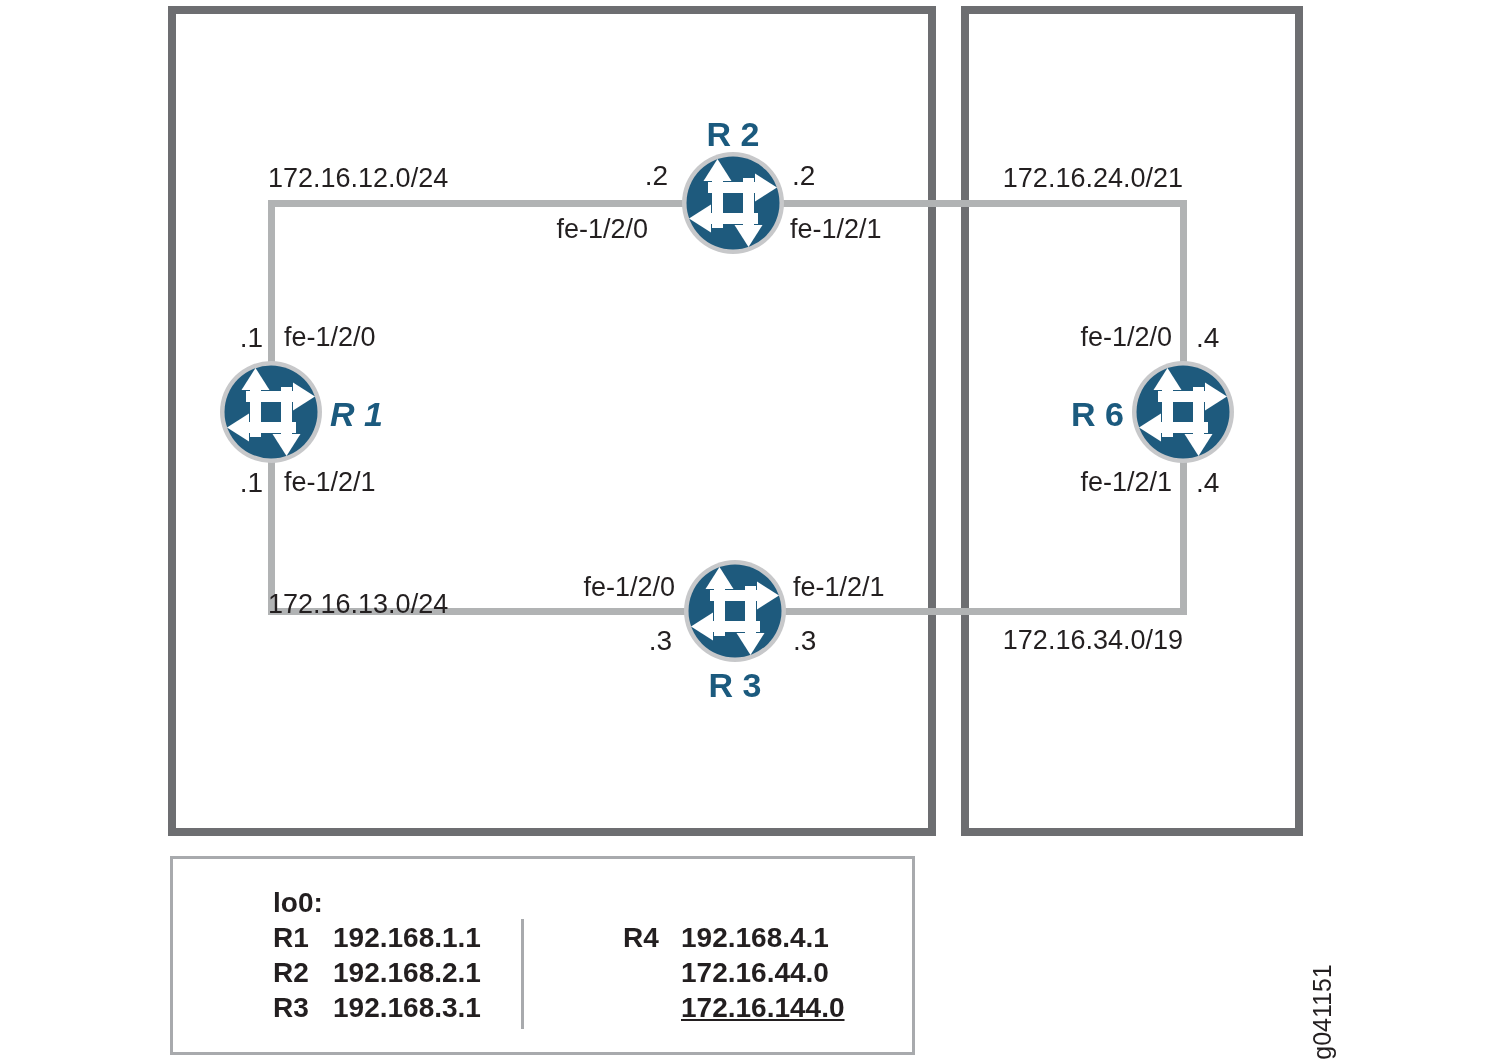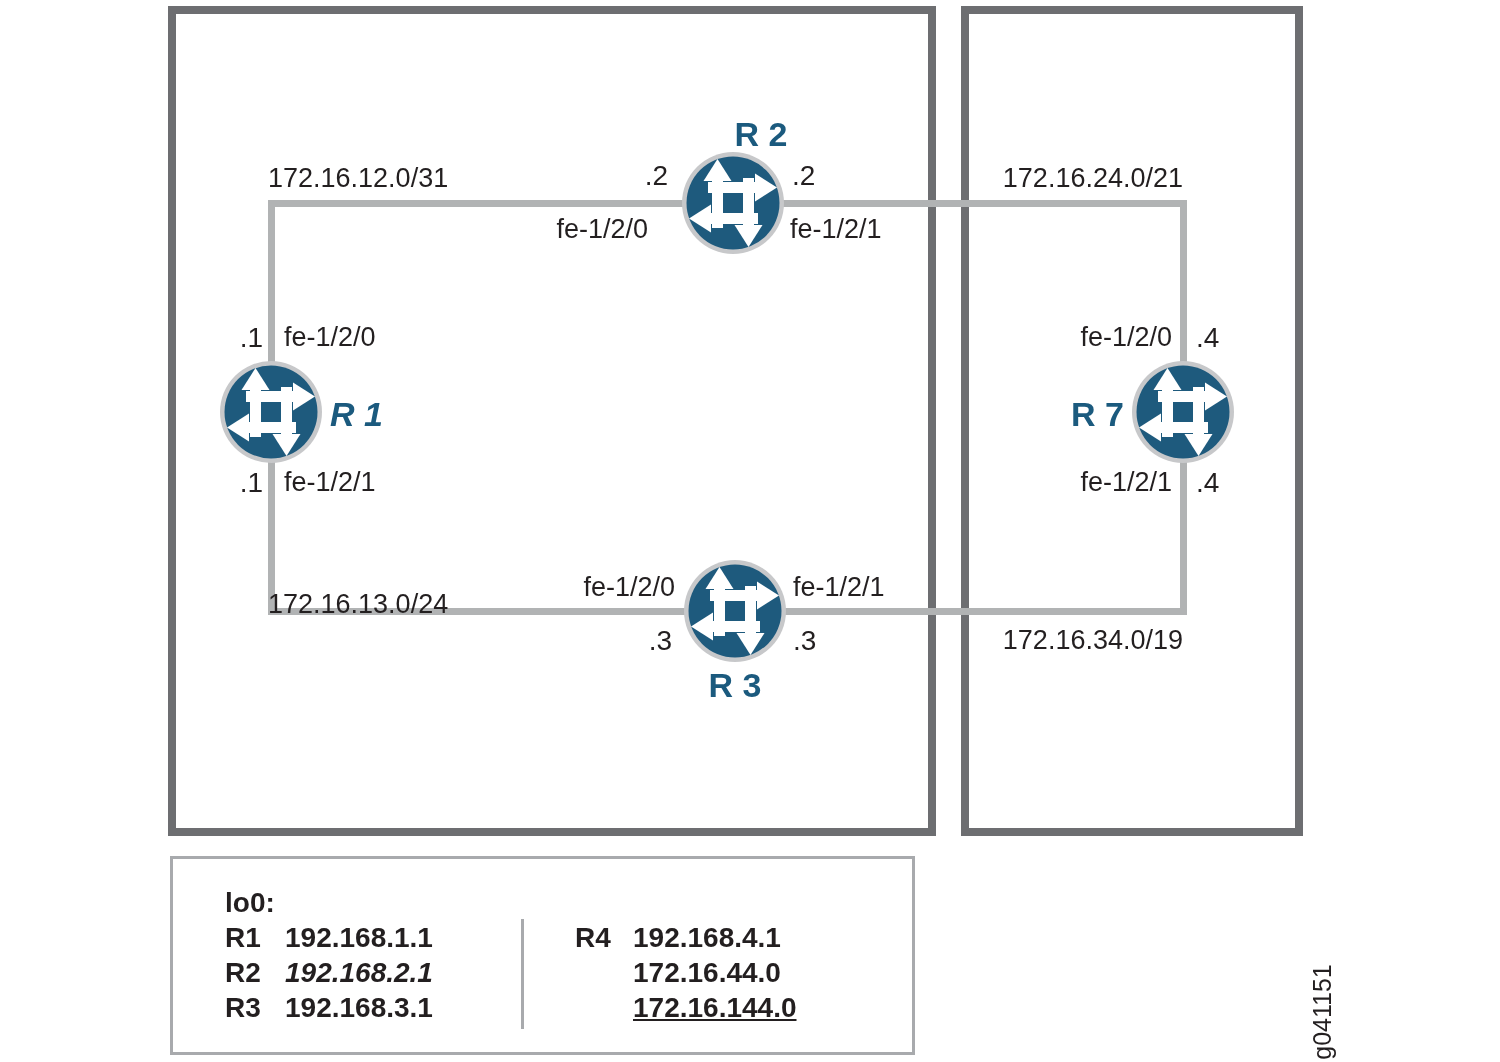--- a/index.html
+++ b/index.html
@@ -25,21 +25,21 @@
   .addr{font-size:28px;}
   .rl{font-size:34px; font-weight:700; color:#1b5a7e;}
   .ra{text-align:right;}
   .ctr{text-align:center;}
   
   #net-12{left:268px; top:164px;}
   #net-24{left:983px; top:164px; width:200px;}
   #net-13{left:268px; top:590px;}
   #net-34{left:983px; top:626px; width:200px;}
   
-  #r2-label{left:709px; top:116px; width:104px;}
+  #r2-label{left:681px; top:116px; width:104px;}
   #r2-addr-left{left:628px; top:161px; width:40px;}
   #r2-addr-right{left:792px; top:161px;}
   #r2-if-left{left:518px; top:215px; width:130px;}
   #r2-if-right{left:790px; top:215px;}
   
   #r1-label{left:330px; top:396px;font-style:italic;}
   #r1-addr-top{left:225px; top:323px; width:38px;}
   #r1-if-top{left:284px; top:323px;}
   #r1-addr-bot{left:225px; top:468px; width:38px;}
   #r1-if-bot{left:284px; top:468px;}
@@ -51,24 +51,24 @@
   #r4-addr-bot{left:1196px; top:468px;}
   
   #r3-if-left{left:545px; top:573px; width:130px;}
   #r3-if-right{left:793px; top:573px;}
   #r3-addr-left{left:634px; top:626px; width:38px;}
   #r3-addr-right{left:793px; top:626px;}
   #r3-label{left:683px; top:667px; width:104px;}
   
   .legend{position:absolute; left:170px; top:856px; width:745px; height:199px;
           border:3px solid #a8aaad; z-index:4; box-sizing:border-box;}
-  .legend .item{position:absolute; font-size:28px; font-weight:700; line-height:1; white-space:nowrap;}
+  .legend .item{position:absolute; font-size:28px; font-weight:700; line-height:1; white-space:nowrap;margin-left:48px;}
   #lo0-title{left:52px; top:30px;}
   #lg-l0-label{left:52px; top:65px;} #lg-l0-value{left:112px; top:65px;}
-  #lg-l1-label{left:52px; top:100px;} #lg-l1-value{left:112px; top:100px;font-style:italic;}
+  #lg-l1-label{left:52px; top:100px;} #lg-l1-value{left:112px; top:100px;}
   #lg-l2-label{left:52px; top:135px;} #lg-l2-value{left:112px; top:135px;}
   .legend .divider{position:absolute; left:348px; top:60px; width:3px; height:110px; background:#a8aaad;}
   #lg-r0-label{left:402px; top:65px;} #lg-r0-value{left:460px; top:65px;}
   #lg-r1-value{left:460px; top:100px;}
   #lg-r2-value{left:460px; top:135px;text-decoration:underline;}
   
   .figure-id{position:absolute; left:1322px; top:1012px; z-index:4; font-size:25px;
              white-space:nowrap; transform:translate(-50%,-50%) rotate(-90deg); color:#231f20;}
   .hidden-defs{position:absolute; width:0; height:0; overflow:hidden;}
 </style>
@@ -106,21 +106,21 @@
   <svg id="router-r2" class="router">
       <use href="#jrouter"></use>
     </svg>
   <svg id="router-r3" class="router">
       <use href="#jrouter"></use>
     </svg>
   <svg id="router-r4" class="router">
       <use href="#jrouter"></use>
     </svg>
 
-  <div id="net-12" class="lbl">172.16.12.0/31</div>
+  <div id="net-12" class="lbl">172.16.12.0/24</div>
   <div id="net-24" class="lbl ra">172.16.24.0/21</div>
   <div id="net-13" class="lbl">172.16.13.0/24</div>
   <div id="net-34" class="lbl ra">172.16.34.0/19</div>
 
   <div id="r1-label" class="lbl rl">R 1</div>
   <div id="r1-addr-top" class="lbl addr ra">.1</div>
   <div id="r1-if-top" class="lbl">fe-1/2/0</div>
   <div id="r1-addr-bot" class="lbl addr ra">.1</div>
   <div id="r1-if-bot" class="lbl">fe-1/2/1</div>
 
@@ -129,21 +129,21 @@
   <div id="r2-addr-right" class="lbl addr">.2</div>
   <div id="r2-if-left" class="lbl ra">fe-1/2/0</div>
   <div id="r2-if-right" class="lbl">fe-1/2/1</div>
 
   <div id="r3-label" class="lbl rl ctr">R 3</div>
   <div id="r3-addr-left" class="lbl addr ra">.3</div>
   <div id="r3-addr-right" class="lbl addr">.3</div>
   <div id="r3-if-left" class="lbl ra">fe-1/2/0</div>
   <div id="r3-if-right" class="lbl">fe-1/2/1</div>
 
-  <div id="r4-label" class="lbl rl ra">R 7</div>
+  <div id="r4-label" class="lbl rl ra">R 6</div>
   <div id="r4-if-top" class="lbl ra">fe-1/2/0</div>
   <div id="r4-addr-top" class="lbl addr">.4</div>
   <div id="r4-if-bot" class="lbl ra">fe-1/2/1</div>
   <div id="r4-addr-bot" class="lbl addr">.4</div>
 
   <div class="legend">
     <div id="lo0-title" class="item">lo0:</div>
     <div id="lg-l0-label" class="item">R1</div>
     <div id="lg-l0-value" class="item">192.168.1.1</div>
     <div id="lg-l1-label" class="item">R2</div>

